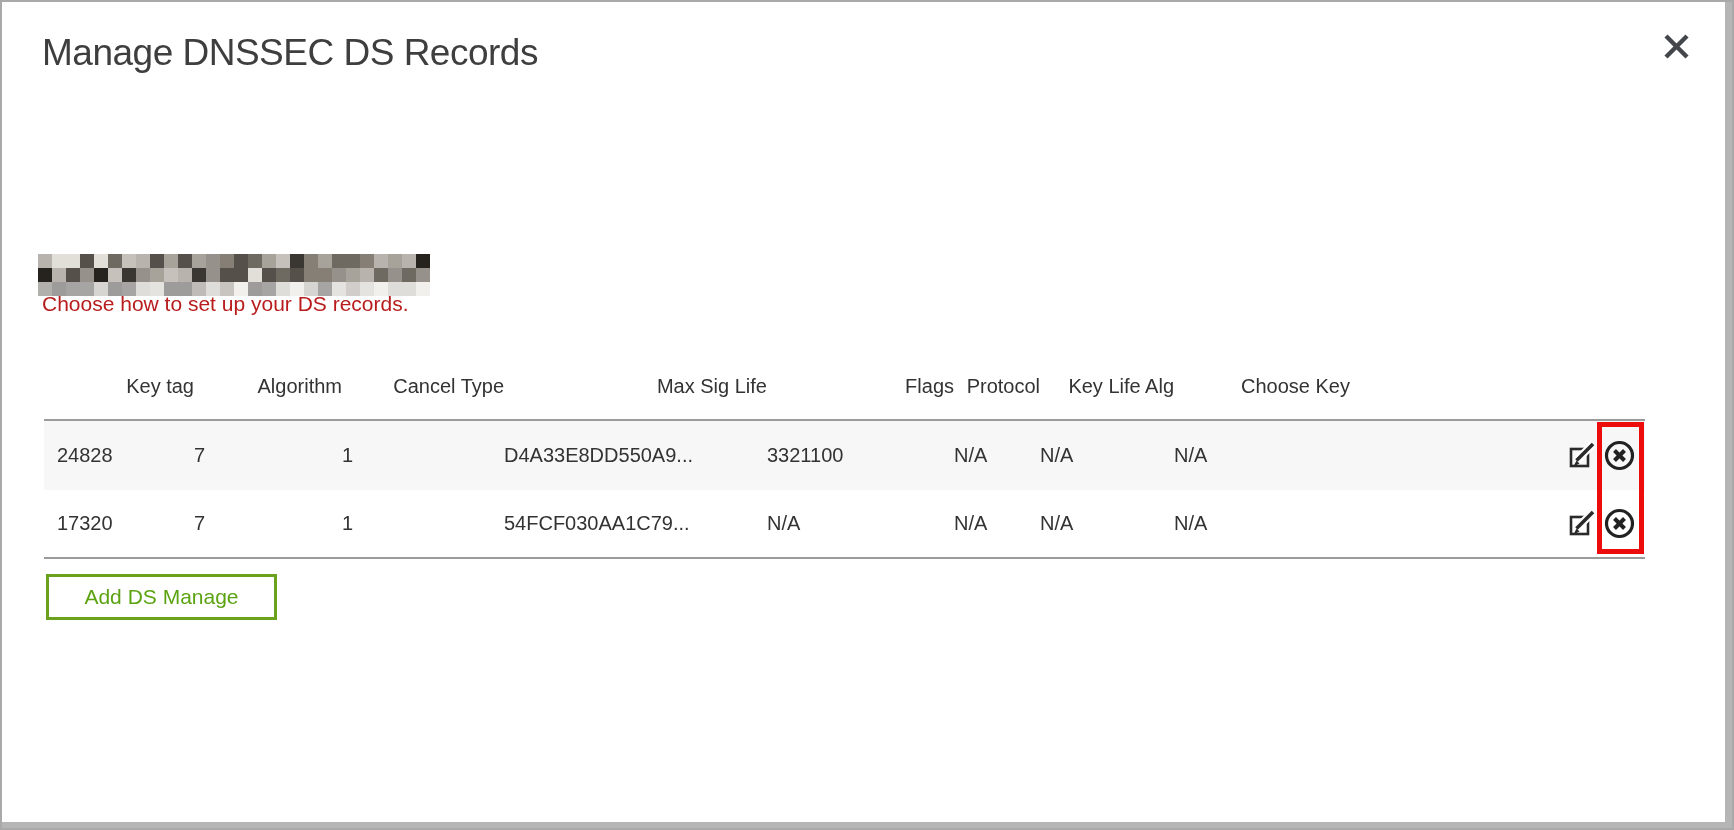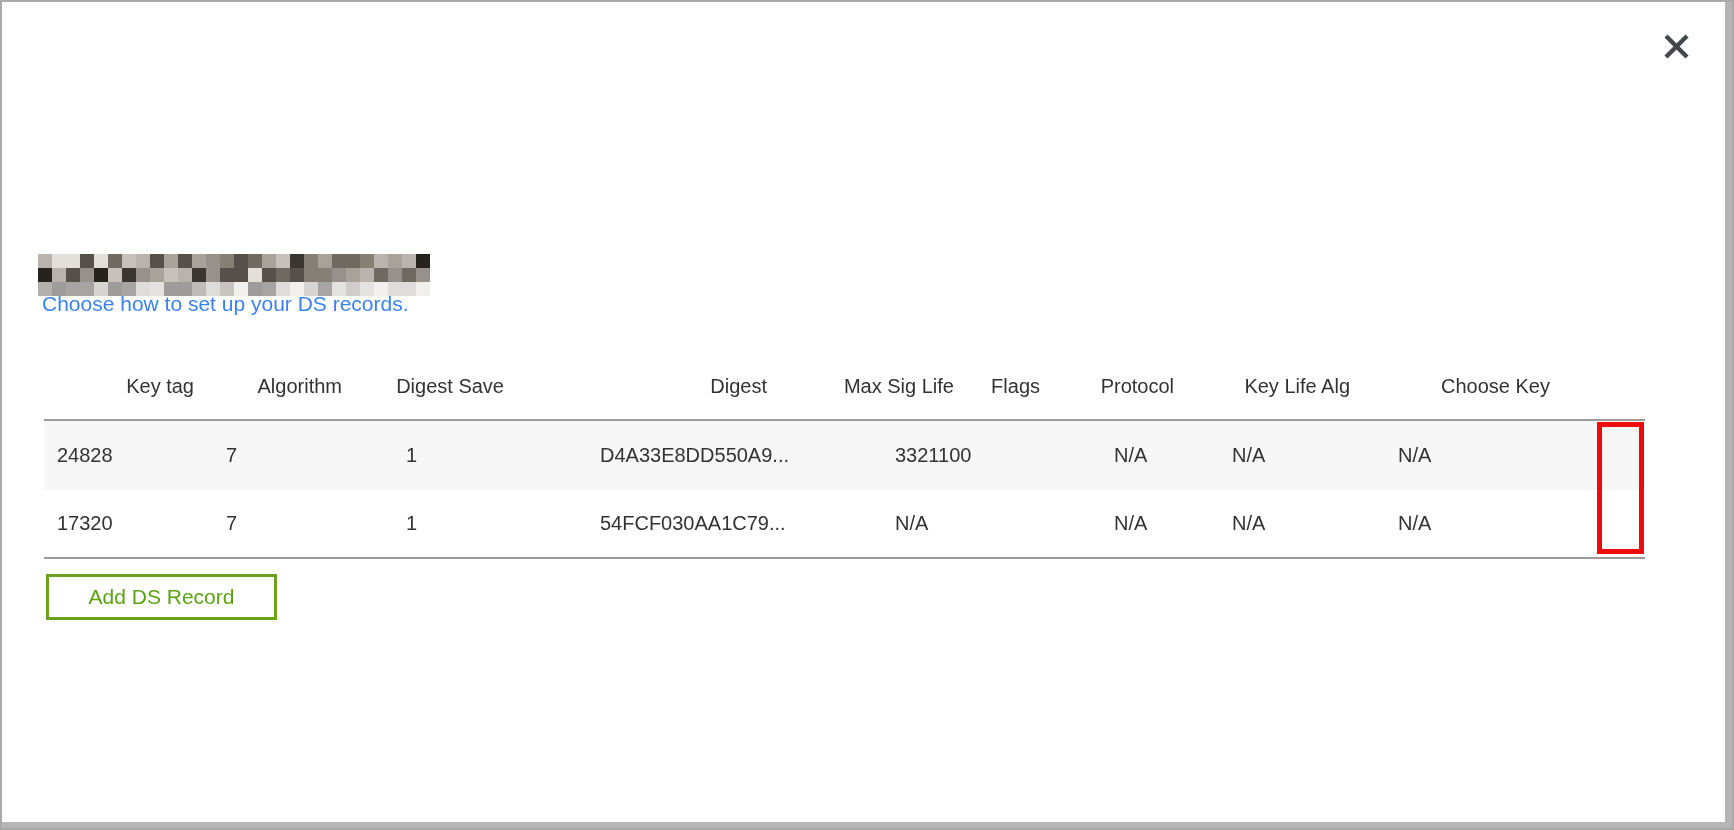--- a/index.html
+++ b/index.html
@@ -39,42 +39,42 @@
     position: absolute;
     left: 36px; top: 252px;
     display: grid;
     grid-auto-rows: 14px;
     line-height: 0;
   }
   .intro {
     position: absolute;
     left: 40px; top: 290px;
     font-size: 21px;
-    color: #3b82f6;
+    color: #b91c1c;
   }
   .ds-table {
     position: absolute;
     left: 42px; top: 352px;
     width: 1601px;
     font-size: 20px;
   }
   .trow, .thead {
     display: grid;
     grid-template-columns: 150px 148px 162px 263px 187px 86px 134px 176px 200px 95px;
     align-items: center;
   }
   .thead {
     height: 67px;
     border-bottom: 2px solid #9b9b9b;
     color: #333;
     text-align: right;
   }
   .thead > span:first-child,
   .trow > span:first-child { padding-left: 13px; }
-  .trow { height: 69px; gap: 32px; }
+  .trow { height: 69px; }
   .row-odd { background: #f7f7f7; }
   .row-last { border-bottom: 2px solid #9b9b9b; }
   .cell { overflow: hidden; white-space: nowrap; }
   .actions {
     display: flex;
     justify-content: flex-end;
     align-items: center;
     gap: 6px;
     padding-right: 9px;
     height: 100%;
@@ -144,20 +144,21 @@
     left: 0; right: 0; bottom: 0;
     height: 6px;
     background: #b5b5b5;
   }
 </style>
 </head>
 <body>
 
 <div class="dialog">
 
+  <h1 class="title">Manage DNSSEC DS Records</h1>
 
   <button class="close-btn" aria-label="Close">
     <svg width="27" height="27" viewBox="0 0 27 27">
       <line x1="3" y1="3" x2="24" y2="24" stroke="#43474c" stroke-width="4.5"></line>
       <line x1="24" y1="3" x2="3" y2="24" stroke="#43474c" stroke-width="4.5"></line>
     </svg>
   </button>
 
   <div class="domain-redact" aria-label="redacted domain name" style="grid-template-columns: repeat(28, 14px); grid-auto-rows: 14px;">
       <span style="background: rgb(184, 180, 173);"></span>
@@ -245,22 +246,21 @@
       <span style="background: rgb(184, 180, 173); opacity: 0.45;"></span>
       <span style="background: rgb(226, 222, 216); opacity: 0.45;"></span>
     </div>
 
   <p class="intro">Choose how to set up your DS records.</p>
 
   <div class="ds-table">
     <div class="thead">
       <span class="cell">Key tag</span>
       <span class="cell">Algorithm</span>
-      <span class="cell">Digest Save</span>
-      <span class="cell">Digest</span>
+      <span class="cell">Cancel Type</span>
       <span class="cell">Max Sig Life</span>
       <span class="cell">Flags</span>
       <span class="cell">Protocol</span>
       <span class="cell">Key Life Alg</span>
       <span class="cell">Choose Key</span>
       <span class="cell"></span>
     </div>
 
     <div class="trow row-odd">
       <span class="cell">24828</span>
@@ -314,19 +314,19 @@
           <svg width="33" height="33" viewBox="0 0 33 33">
             <circle cx="16.5" cy="16.5" r="13" fill="none" stroke="#222" stroke-width="3.2"></circle>
             <line x1="11.5" y1="11.5" x2="21.5" y2="21.5" stroke="#222" stroke-width="4"></line>
             <line x1="21.5" y1="11.5" x2="11.5" y2="21.5" stroke="#222" stroke-width="4"></line>
           </svg>
         </button>
       </span>
     </div>
   </div>
 
-  <button class="add-btn">Add DS Record</button>
+  <button class="add-btn">Add DS Manage</button>
 
 
   <div class="red-box"></div>
   <div class="edge-right"></div>
   <div class="edge-bottom"></div>
 </div>
 
 </body></html>

